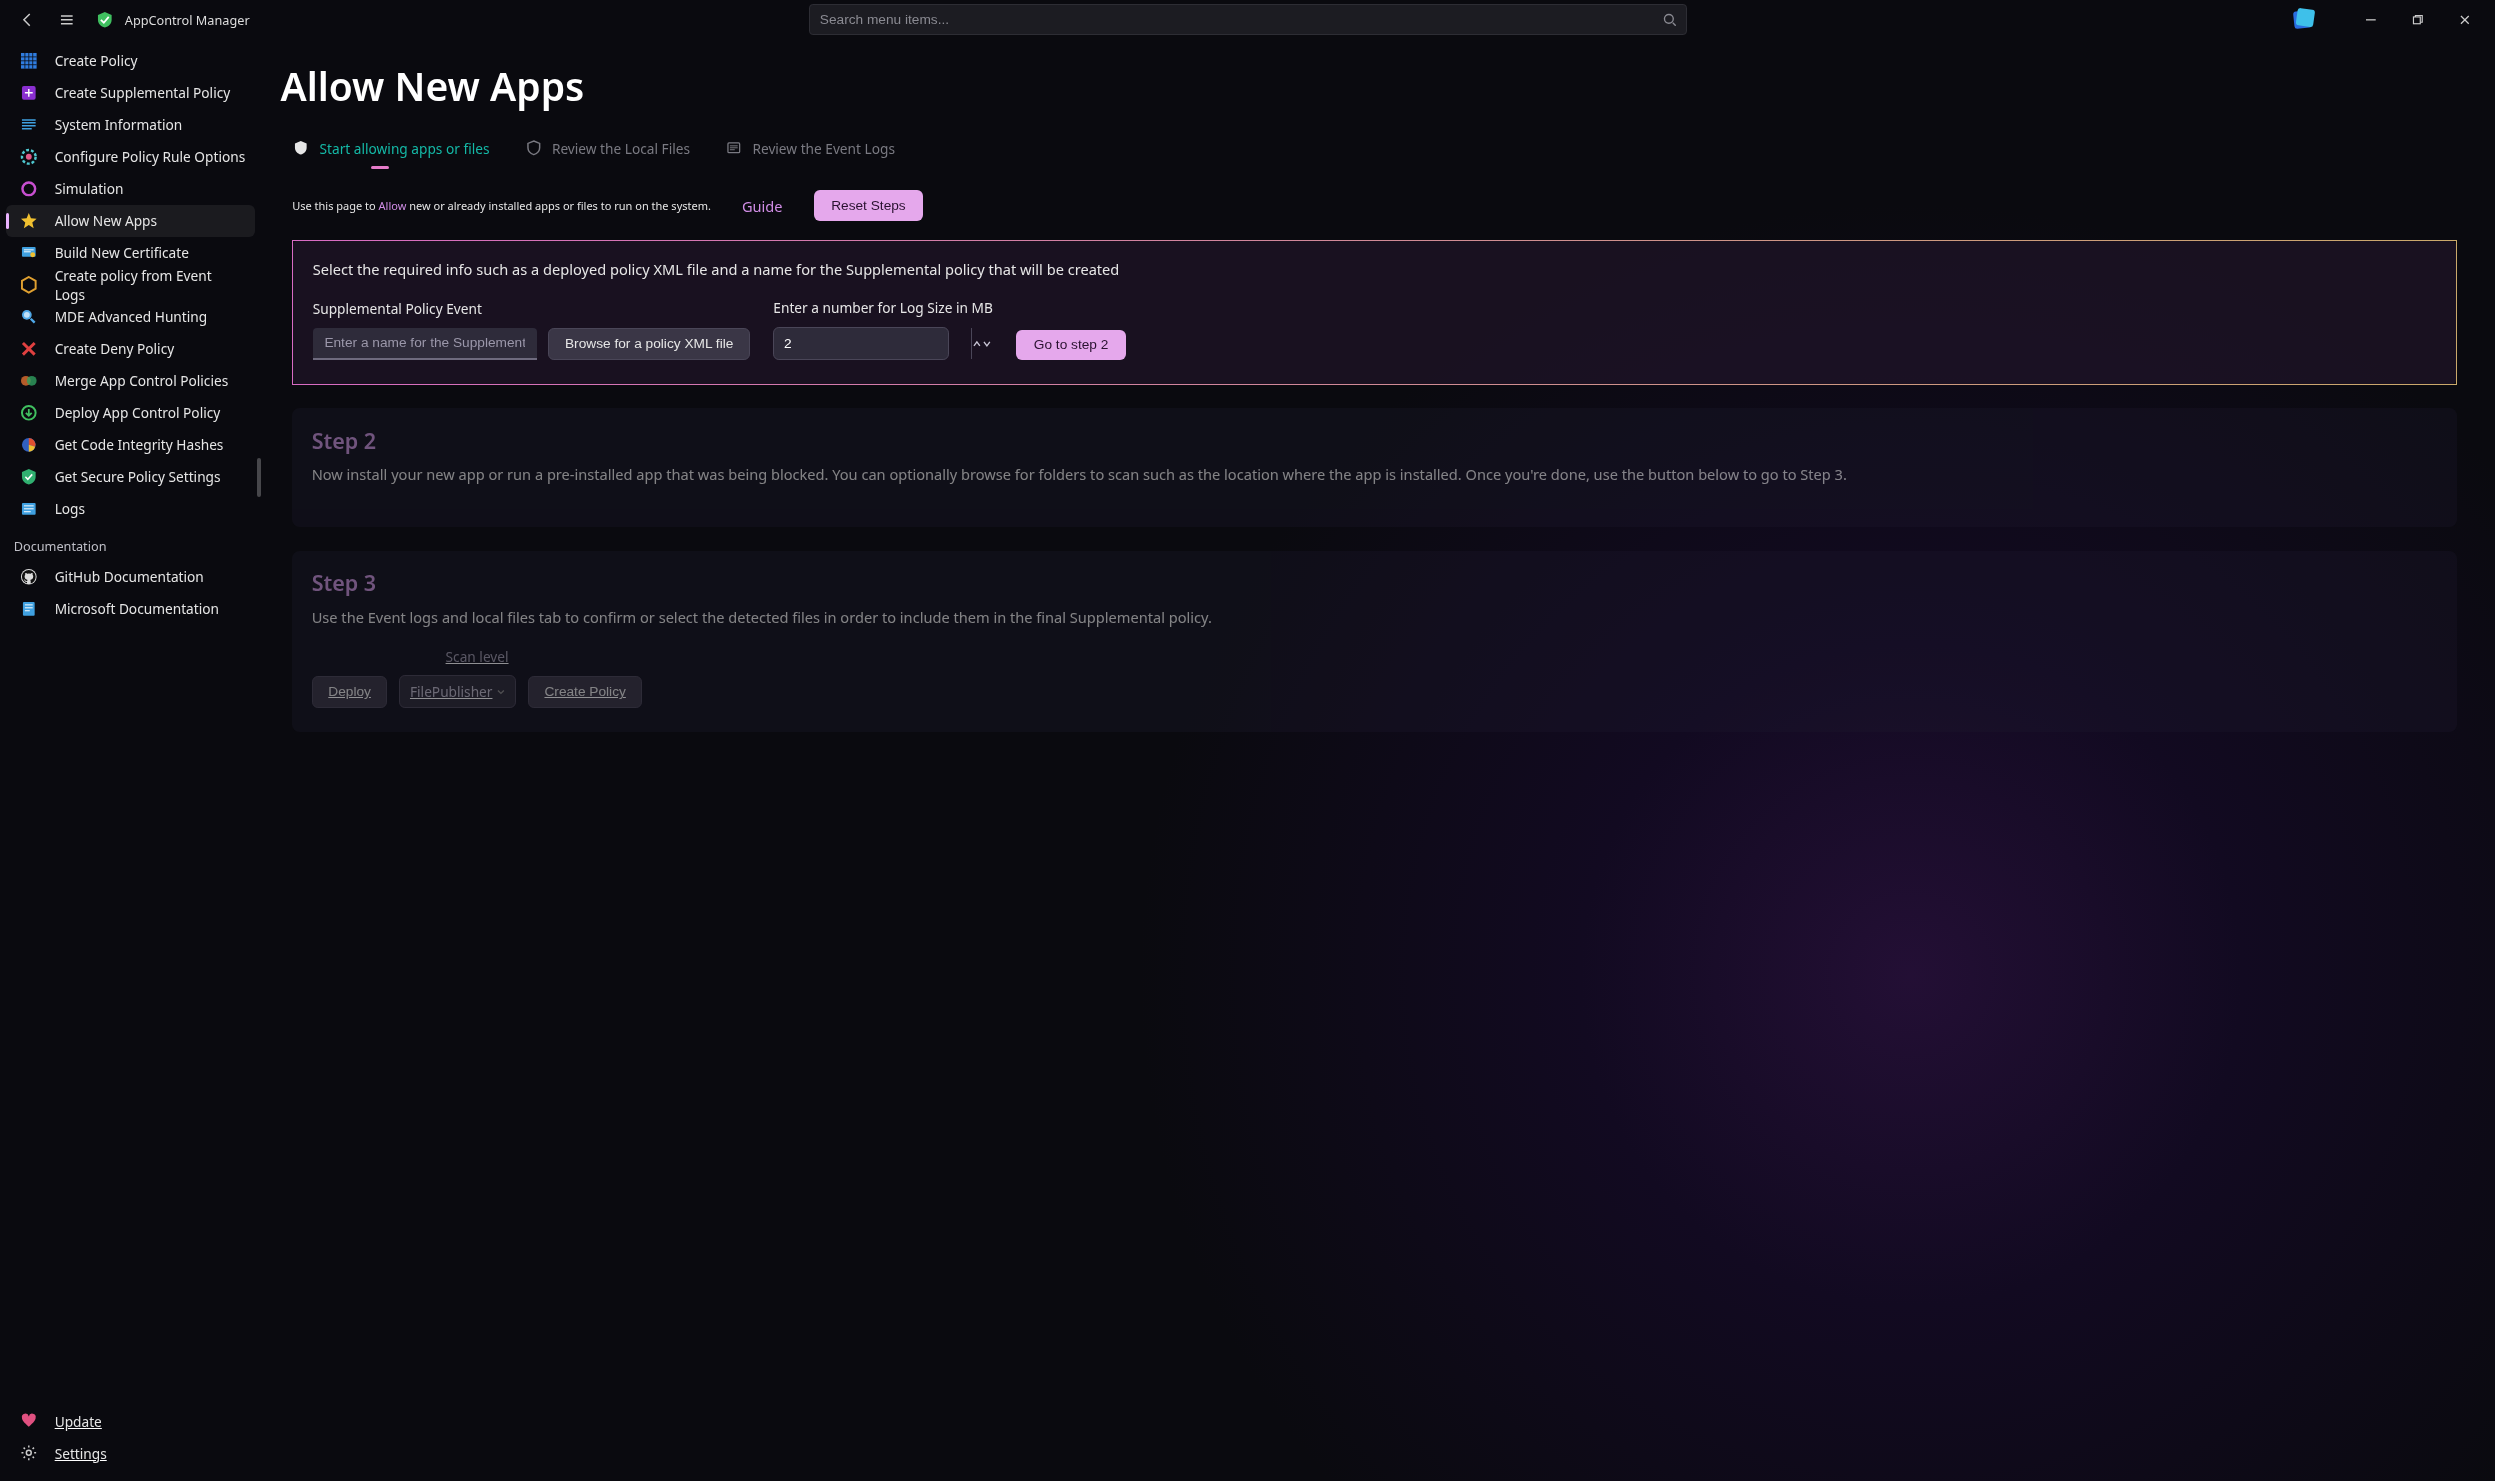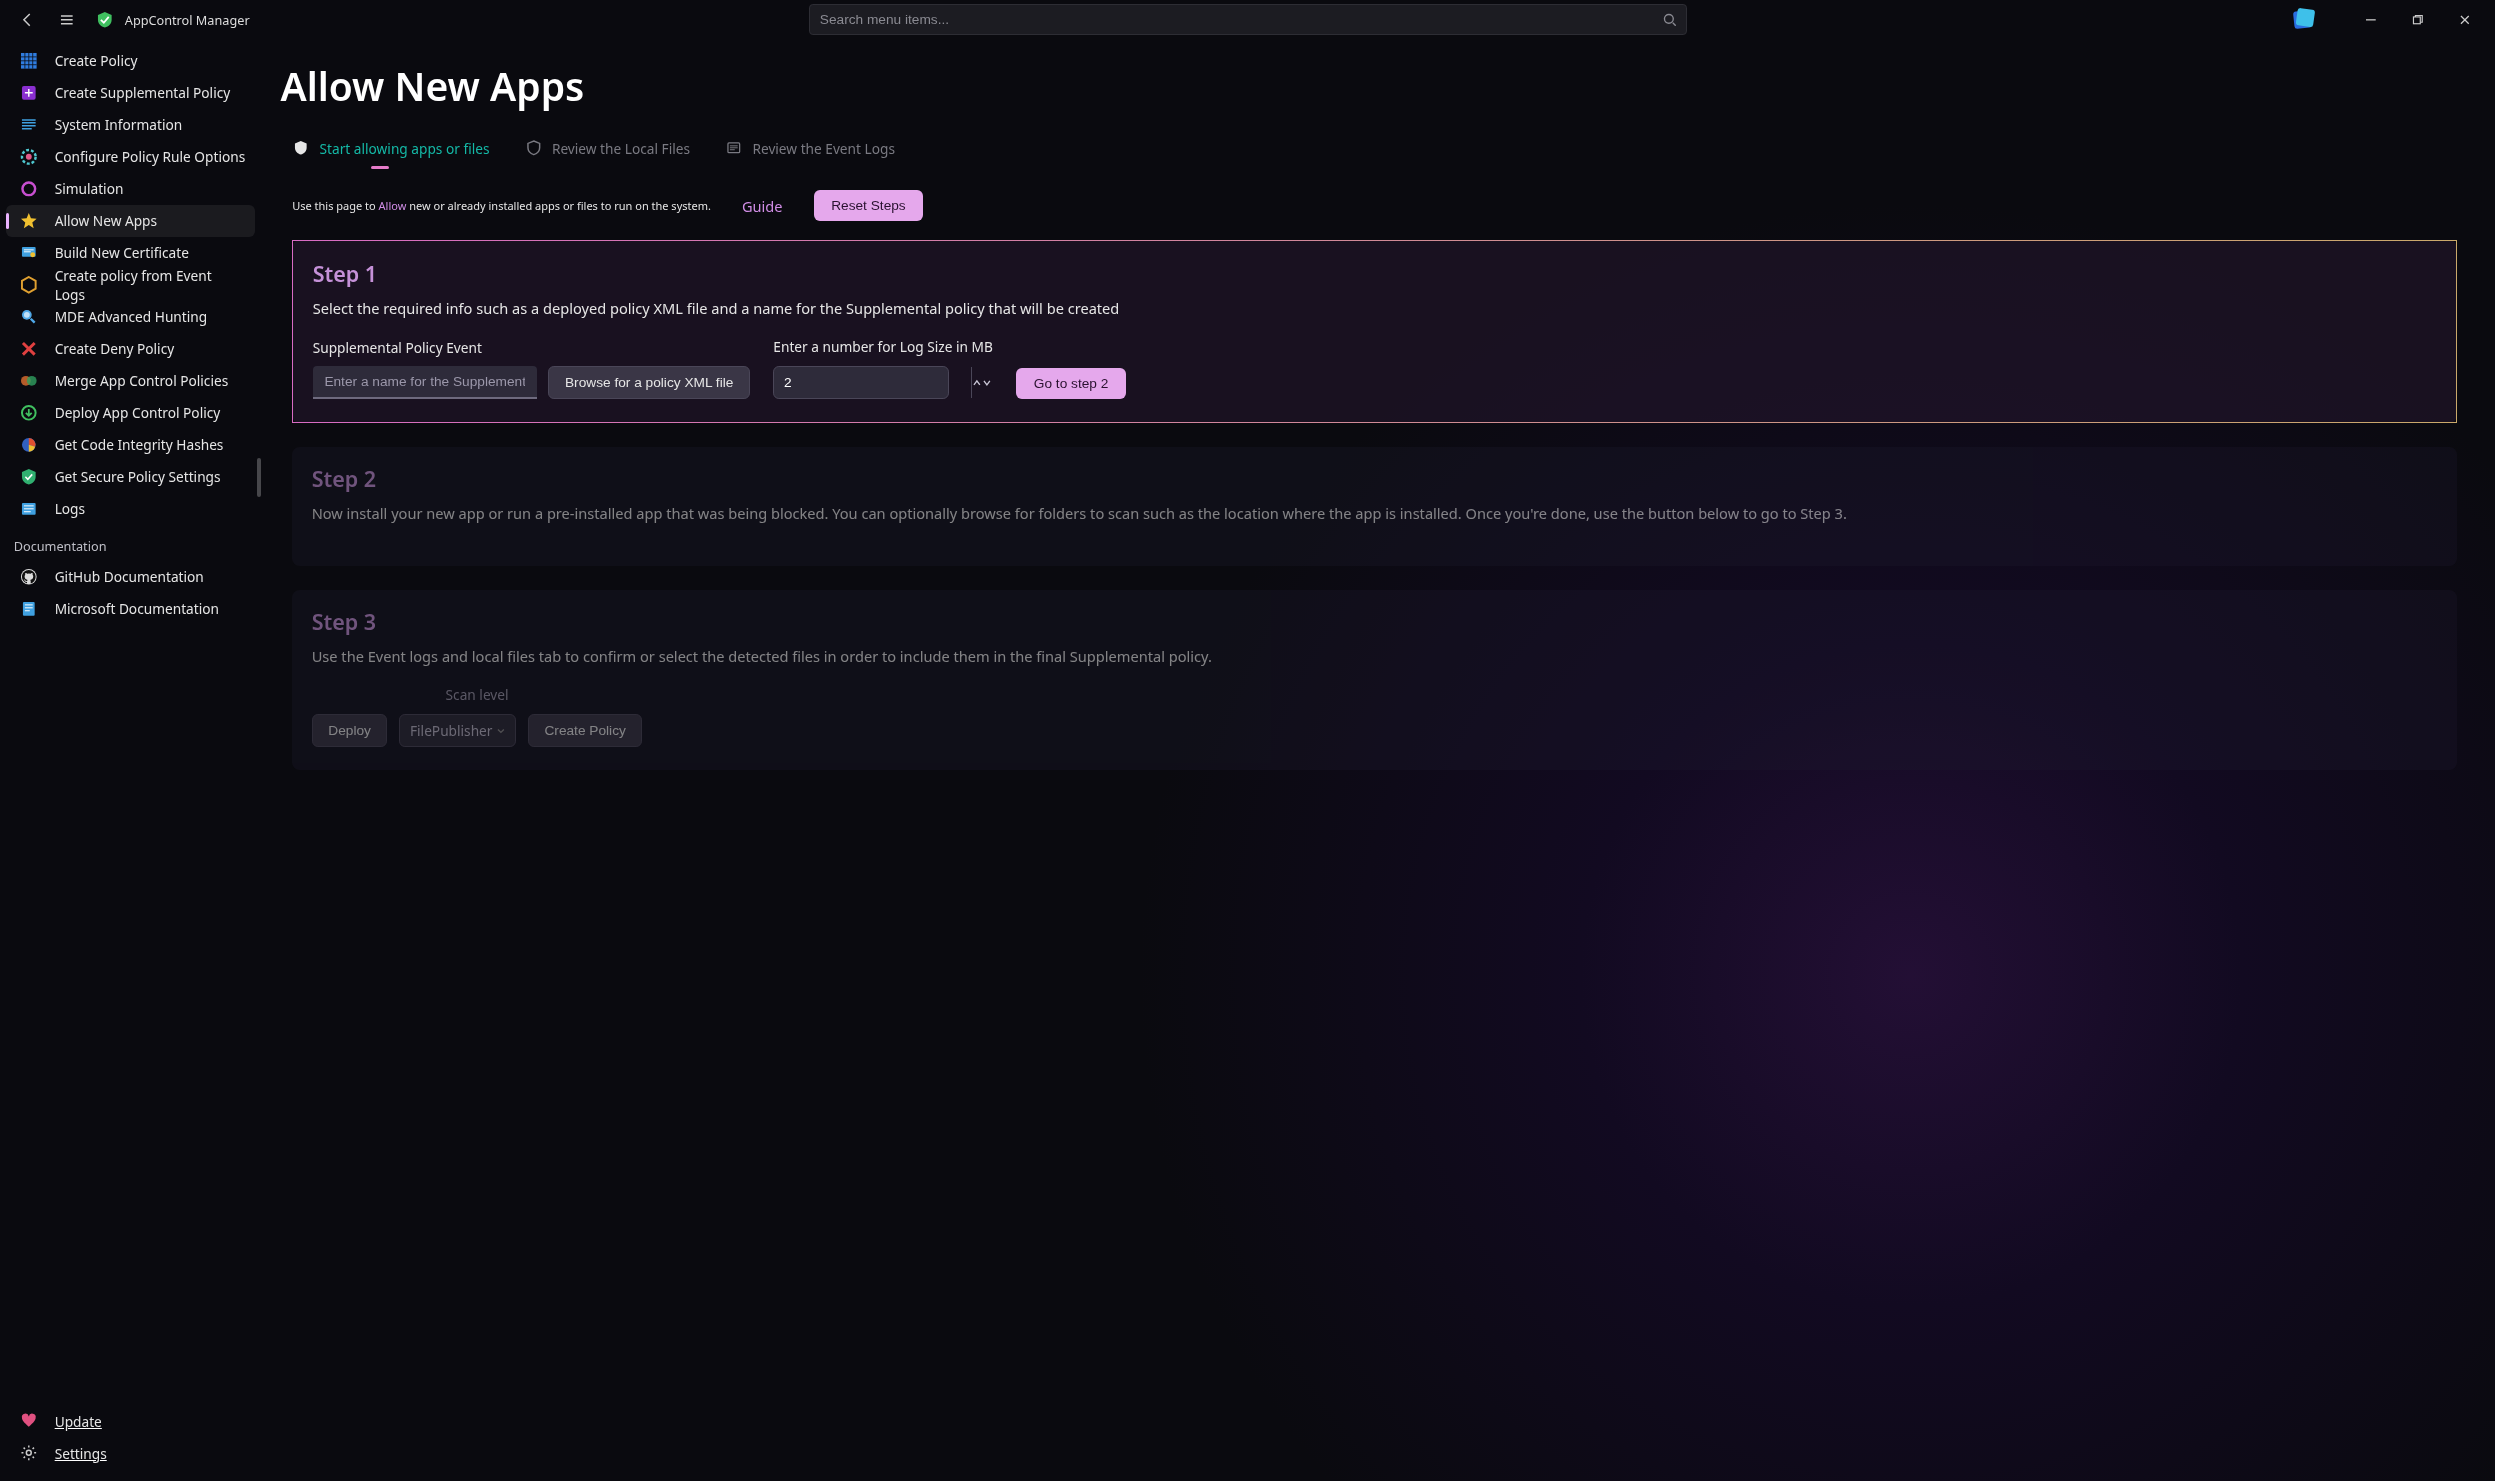--- a/index.html
+++ b/index.html
@@ -627,21 +627,20 @@
 
     <div class="intro-row">
       <span class="intro-text">
         <span>Use this page to </span><span class="allow-word">Allow</span><span> new or already installed apps or files to run on the system.</span>
       </span>
       <span class="link-guide">Guide</span>
       <button class="btn-reset">Reset Steps</button>
     </div>
 
     <div class="step-card step1">
-      <div class="step-heading">Step 1</div>
       <div class="step-desc">Select the required info such as a deployed policy XML file and a name for the Supplemental policy that will be created</div>
       <div class="step1-form">
         <div class="form-group">
           <span class="form-label">Supplemental Policy Event</span>
           <input class="text-input" type="text" placeholder="Enter a name for the Supplemental Policy" style="">
         </div>
         <button class="btn-dark">Browse for a policy XML file</button>
         <div class="form-group" style="margin-left:11.7px;">
           <span class="form-label">Enter a number for Log Size in MB</span>
           <div class="number-box">
@@ -663,21 +662,21 @@
     </div>
 
     <div class="step-card dimmed">
       <div class="step-heading">Step 2</div>
       <div class="step-desc">Now install your new app or run a pre-installed app that was being blocked. You can optionally browse for folders to scan such as the location where the app is installed. Once you're done, use the button below to go to Step 3.</div>
     </div>
 
     <div class="step-card dimmed">
       <div class="step-heading">Step 3</div>
       <div class="step-desc">Use the Event logs and local files tab to confirm or select the detected files in order to include them in the final Supplemental policy.</div>
-      <div style="display:flex; flex-direction:column; gap:5.9px; width:fit-content;">
+      <div style="display:flex; flex-direction:column; gap:5.9px; width:fit-content;text-decoration:underline;">
         <span class="form-label" style="text-align:center; color:#9b97aa;">Scan level</span>
         <div class="step3-row">
           <button class="btn-dark">Deploy</button>
           <div class="select-box">
             <span>FilePublisher</span>
             <span class="chev">
                 <svg width="9.8" height="9.8" viewBox="0 0 10 10">
                   <path d="M2 3.5 L5 6.5 L8 3.5" stroke="#888" stroke-width="1.4" fill="none"></path>
                 </svg>
               </span>

